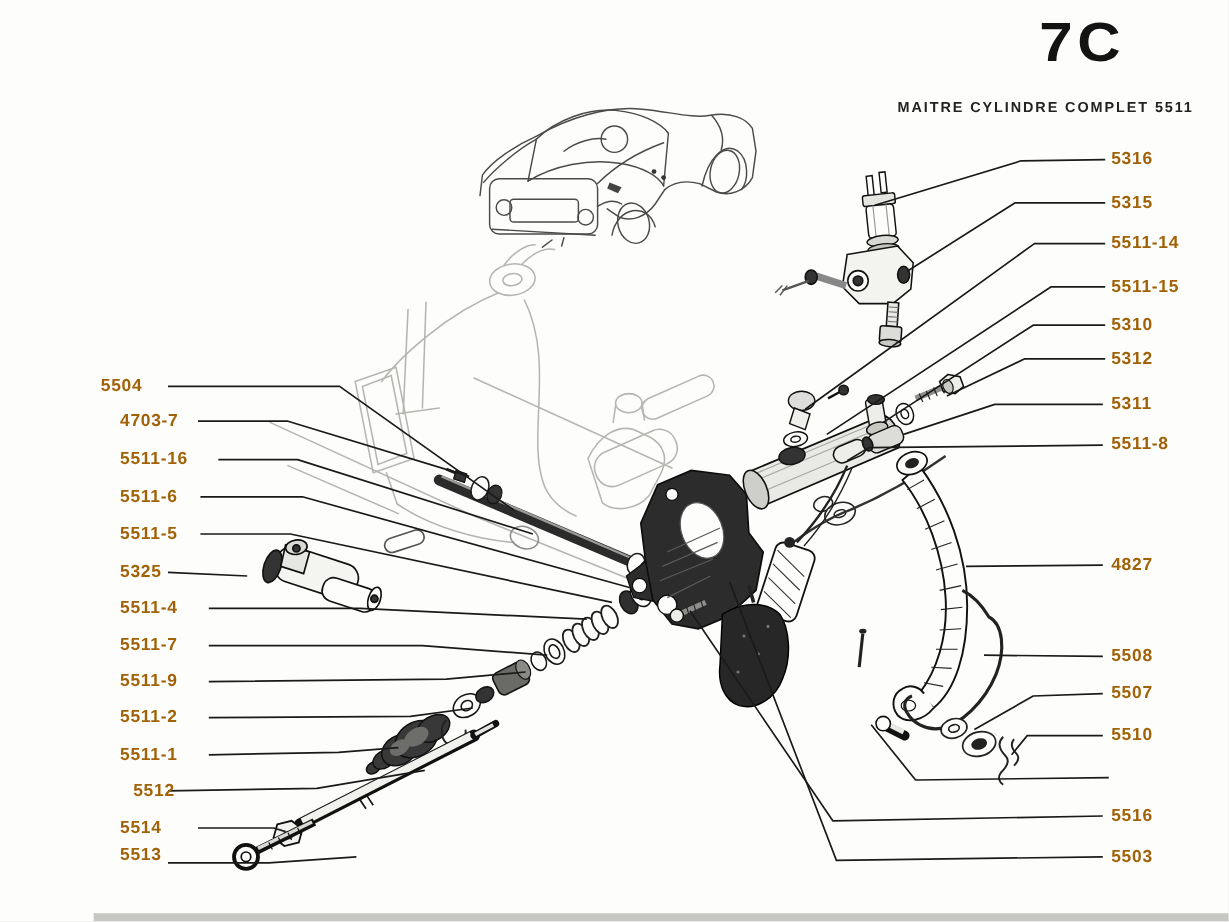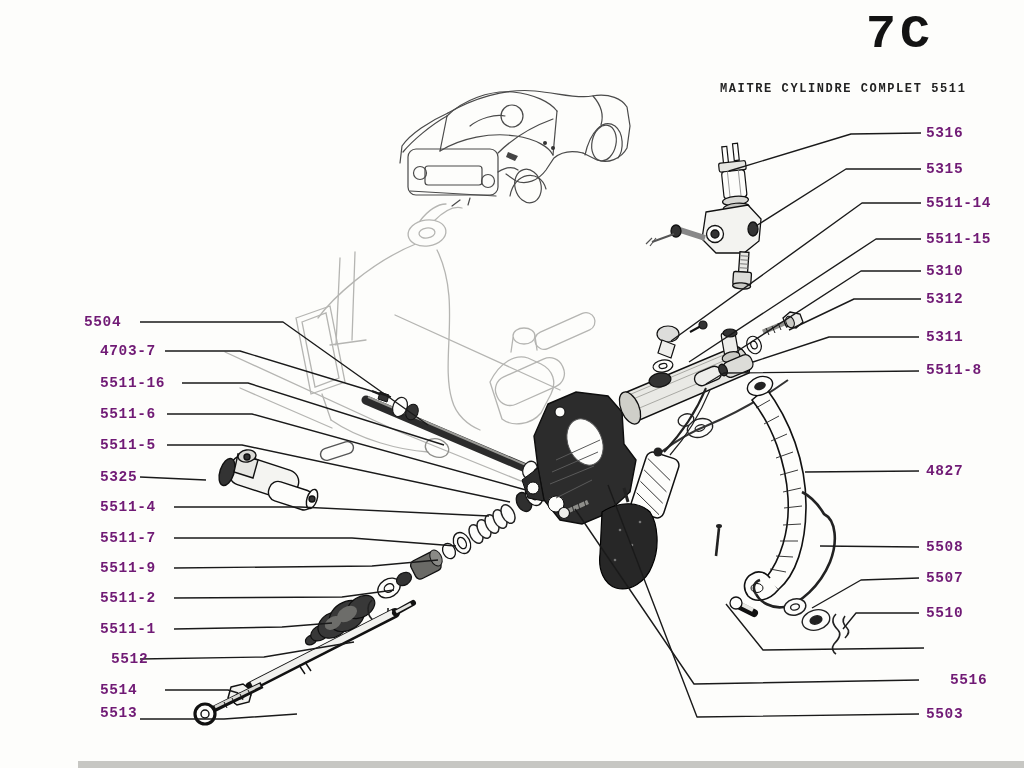--- a/index.html
+++ b/index.html
@@ -1,24 +1,24 @@
 <!DOCTYPE html>
 <html><head>
 <meta charset="utf-8">
 <style>
   html,body{margin:0;padding:0;background:#e8e8e8;}
   .page{position:relative;width:1024px;height:768px;background:#fdfdfb;overflow:hidden;
-        font-family:Liberation Mono, monospace;color:#161616;}
+        font-family:Liberation Sans, sans-serif;color:#161616;}
   .art{position:absolute;left:0;top:0;}
   .page-code{position:absolute;left:866px;top:6px;font-size:50px;font-weight:800;
              letter-spacing:4px;color:#131313;transform:scaleY(0.92);}
-  .diagram-title{position:absolute;left:720px;top:82px;font-size:12px;font-weight:700;
+  .diagram-title{position:absolute;left:748px;top:82px;font-size:12px;font-weight:700;
                  letter-spacing:1.6px;color:#222;white-space:nowrap;text-align:center;}
   .part-label{position:absolute;font-size:14.5px;font-weight:700;letter-spacing:0.6px;
-              color:#701a75;line-height:18px;white-space:nowrap;}
+              color:#a16207;line-height:18px;white-space:nowrap;}
   .scan-edge{position:absolute;left:78px;right:0;top:761px;height:7px;background:#c7c7c3;}
 </style>
 </head>
 <body>
 
 <div class="page">
 
 <svg class="art" width="1024" height="768" viewBox="0 0 1024 768">
 
   <g stroke="#4a4a4a" stroke-width="1.2" fill="none" stroke-linecap="round">
@@ -378,17 +378,17 @@
 <div class="part-label" style="left:926px;top:194px">5511-14</div>
 <div class="part-label" style="left:926px;top:230px">5511-15</div>
 <div class="part-label" style="left:926px;top:262px">5310</div>
 <div class="part-label" style="left:926px;top:290px">5312</div>
 <div class="part-label" style="left:926px;top:328px">5311</div>
 <div class="part-label" style="left:926px;top:361px">5511-8</div>
 <div class="part-label" style="left:926px;top:462px">4827</div>
 <div class="part-label" style="left:926px;top:538px">5508</div>
 <div class="part-label" style="left:926px;top:569px">5507</div>
 <div class="part-label" style="left:926px;top:604px">5510</div>
-<div class="part-label" style="left:950px;top:671px">5516</div>
+<div class="part-label" style="left:926px;top:671px">5516</div>
 <div class="part-label" style="left:926px;top:705px">5503</div>
 
 <div class="scan-edge"></div>
 </div>
 
 </body></html>

